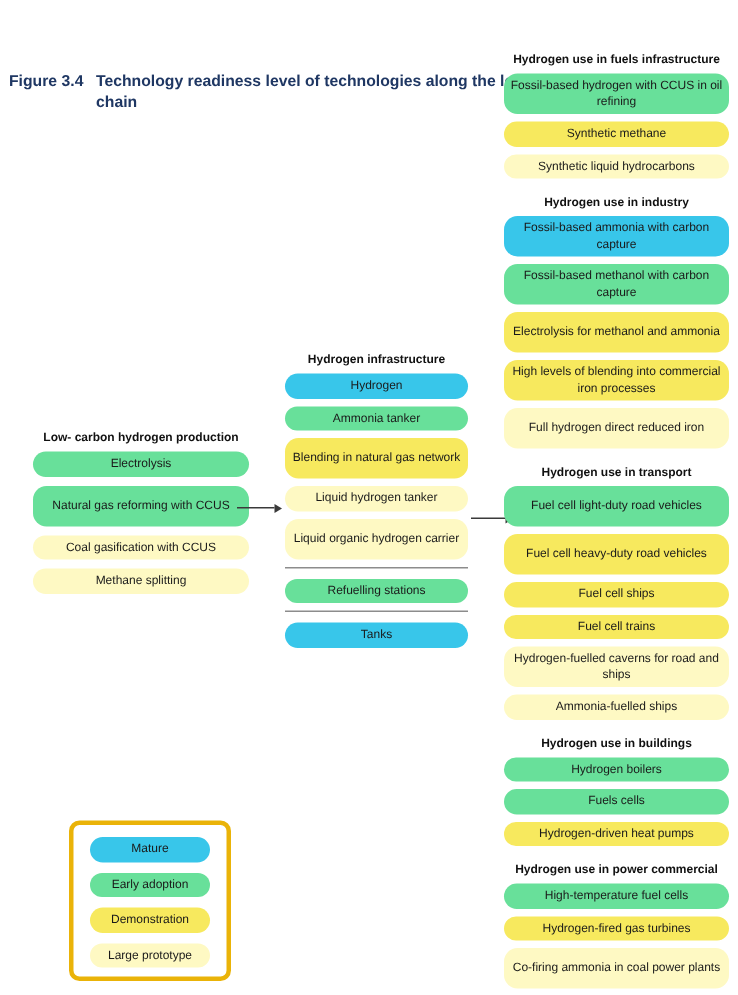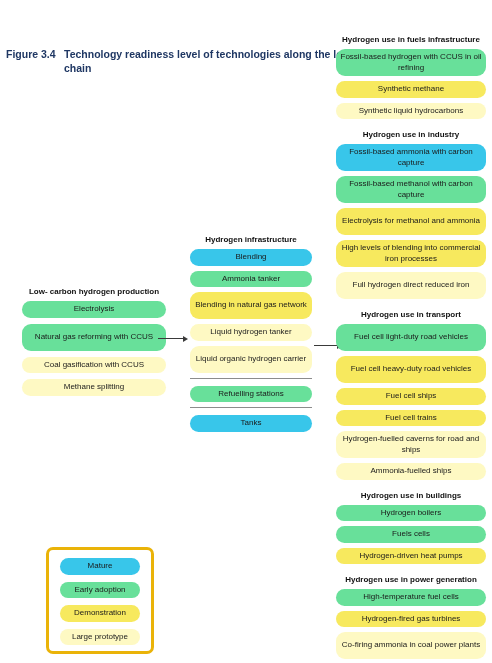--- a/index.html
+++ b/index.html
@@ -156,21 +156,21 @@
 
 <div class="arrow" id="arrow-prod-infra">
   <div class="shaft"></div>
   <div class="head"></div>
 </div>
 
 <div class="column" id="col-infrastructure">
   <div class="group-header">Hydrogen infrastructure</div>
   <div id="infrastructure-list">
       <div class="pill c-mature">
-        <span>Blending</span>
+        <span>Hydrogen</span>
       </div>
       <div class="pill c-early">
         <span>Ammonia tanker</span>
       </div>
       <div class="pill c-demo two-line">
         <span>Blending in natural gas network</span>
       </div>
       <div class="pill c-proto">
         <span>Liquid hydrogen tanker</span>
       </div>
@@ -252,21 +252,21 @@
           <span>Hydrogen boilers</span>
         </div>
         <div class="pill c-early">
           <span>Fuels cells</span>
         </div>
         <div class="pill c-demo">
           <span>Hydrogen-driven heat pumps</span>
         </div>
       </div>
       <div class="use-group">
-        <div class="group-header">Hydrogen use in power generation</div>
+        <div class="group-header">Hydrogen use in power commercial</div>
         <div class="pill c-early">
           <span>High-temperature fuel cells</span>
         </div>
         <div class="pill c-demo">
           <span>Hydrogen-fired gas turbines</span>
         </div>
         <div class="pill c-proto two-line">
           <span>Co-firing ammonia in coal power plants</span>
         </div>
       </div>

